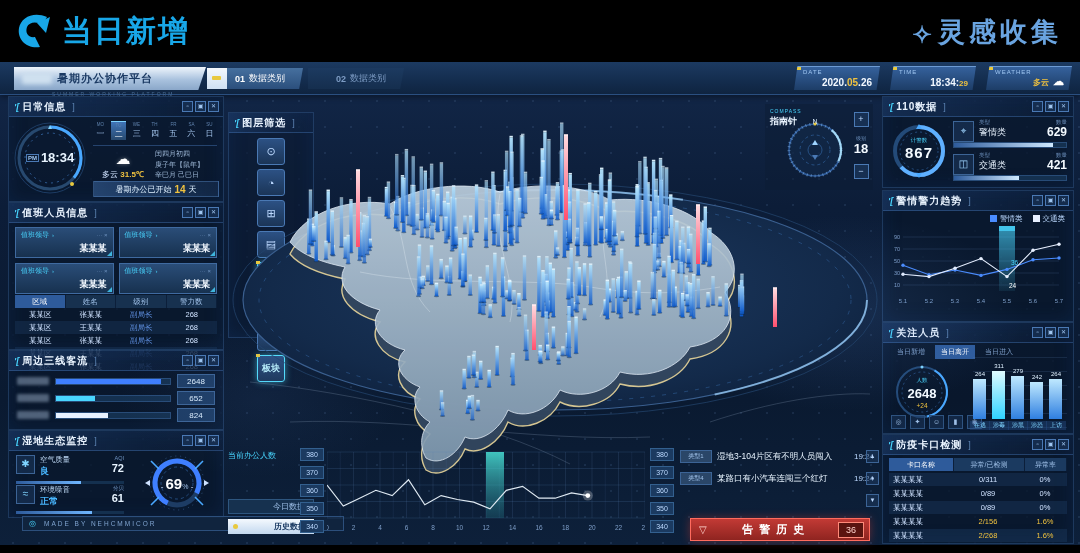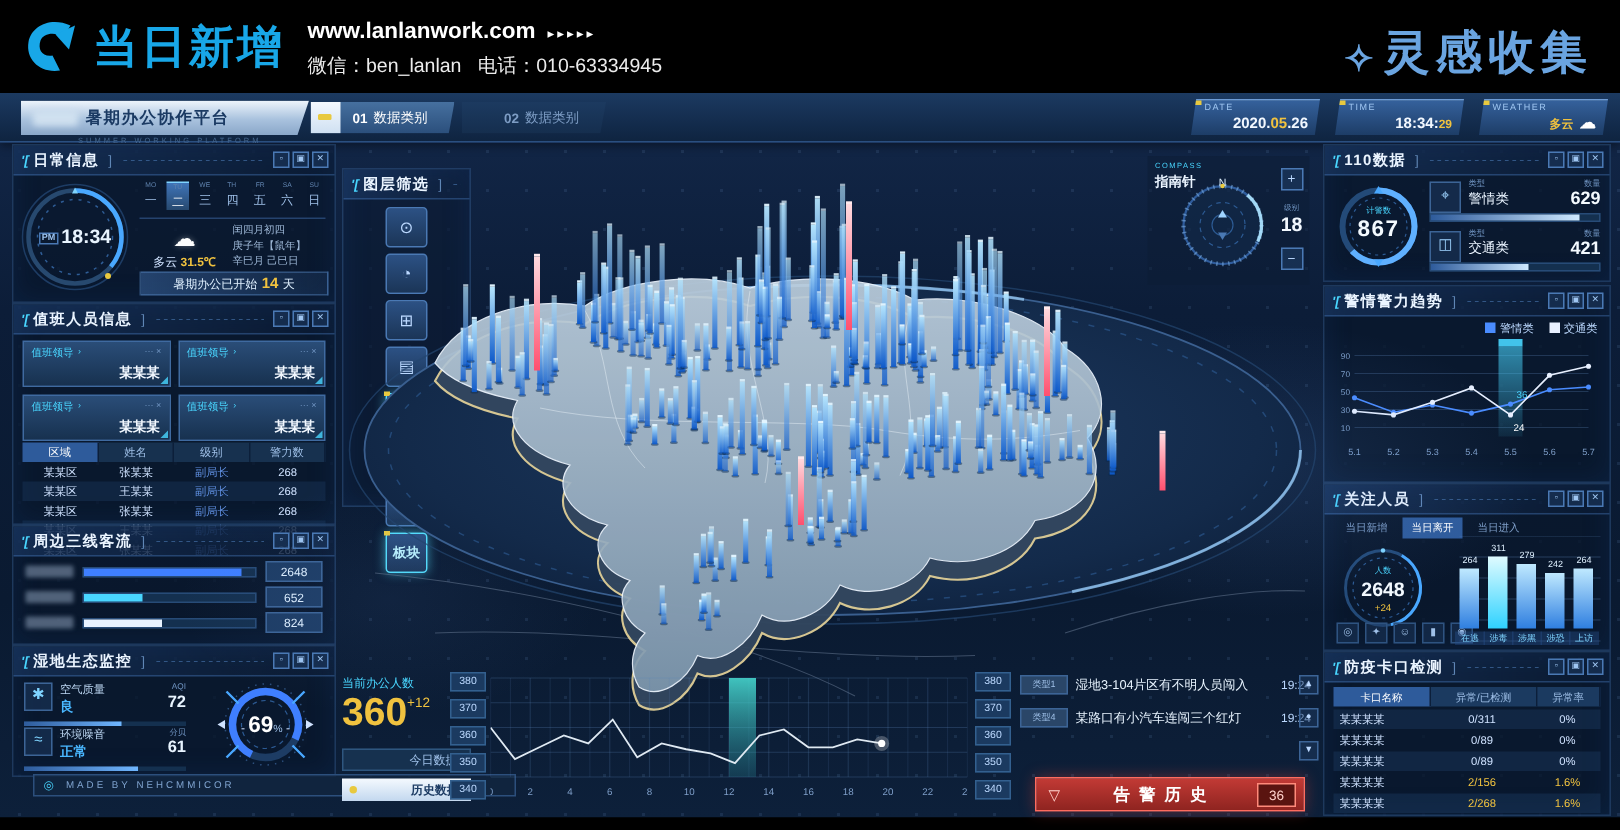--- a/index.html
+++ b/index.html
@@ -9,21 +9,21 @@
   .logoic{position:absolute;left:14px;top:10px;width:40px;height:40px;}
   .logotxt{position:absolute;left:62px;top:11px;font-size:30px;font-weight:bold;color:#18a7e8;letter-spacing:2px;}
   .contact{position:absolute;left:205px;top:9px;line-height:1.55;}
   .contact .site{font-size:15px;font-weight:bold;color:#fff;}
   .contact .arr{font-size:9px;color:#fff;letter-spacing:2px;margin-left:8px;}
   .contact .row2{font-size:13px;color:#ececec;}
   .contact .row2 b{font-weight:normal;}
   .services{position:absolute;left:458px;top:24px;font-size:13.5px;font-style:italic;color:#f2f2f2;letter-spacing:1px;}
   .collect{position:absolute;right:18px;top:14px;color:#6aa4e0;font-weight:bold;}
   .collect .ic{font-size:24px;vertical-align:-2px;margin-right:6px;}
-  .collect .tx{font-size:31px;letter-spacing:4px;}
+  .collect .tx{font-size:27px;letter-spacing:4px;}
   
   .dash{position:absolute;left:0;top:62px;width:1080px;height:483px;background:linear-gradient(180deg,#13284a 0%,#0c1d38 30%,#0a1a31 70%,#0d203a 100%);}
   .dash::before{content:"";position:absolute;inset:0;background-image:radial-gradient(rgba(110,150,200,.14) 1px,transparent 1px);background-size:26px 26px;pointer-events:none;}
   .dash::after{content:"";position:absolute;inset:0;pointer-events:none;
     background:radial-gradient(260px 140px at 78% 52%,rgba(90,140,220,.16),transparent 70%),
                radial-gradient(200px 110px at 24% 70%,rgba(80,120,190,.10),transparent 70%);}
   .blackfoot{position:absolute;left:0;top:545px;width:1080px;height:8px;background:#000;}
   
   .dhead{position:absolute;left:0;top:0;width:1080px;height:32px;background:linear-gradient(180deg,#1c3a61,#122a4a 70%,#0f2440);border-bottom:1px solid #2a4f80;box-shadow:0 2px 6px rgba(0,0,0,.4);}
   .tplate{position:absolute;left:14px;top:5px;width:192px;height:23px;background:linear-gradient(180deg,#eef5fc,#a9c2de 55%,#8aa7c9);clip-path:polygon(0 0,100% 0,96% 100%,0 100%);display:flex;align-items:center;}
@@ -211,27 +211,20 @@
 <body>
 
 <div class="stage">
 
   <header class="banner">
     <svg class="logoic" viewBox="0 0 40 40">
       <path fill="#18a7e8" d="M33 7 C20 1 7 7 5 18 C3 30 13 39 26 37 L21 27 C14 28 11 23 13 17 C15 12 23 11 28 15 Z"></path>
       <path fill="#18a7e8" d="M23 13 L36 7 L32 23 Z"></path>
     </svg>
     <div class="logotxt">当日新增</div>
-    <div class="contact">
-      <div><span class="site">www.lanlanwork.com</span><span class="arr">▸▸▸▸▸</span></div>
-      <div class="row2">
-        <b>微信：</b><span>ben_lanlan</span>
-        &nbsp;&nbsp;<b>电话：</b><span>010-63334945</span>
-      </div>
-    </div>
     <div class="collect">
       <span class="ic">✧</span><span class="tx">灵感收集</span>
     </div>
   </header>
 
   <div class="dash">
 
     <div class="dhead">
       <div class="tplate">
         <span class="tblur"></span>
@@ -1472,21 +1465,20 @@
     </section>
 
     <div class="made">
       <span class="o">◎</span>
         <span>MADE BY NEHCMMICOR</span>
     </div>
 
     <div class="strip">
       <div class="office">
         <div class="lb">当前办公人数</div>
-        <div><span class="vl">360</span><span class="dl">+12</span></div>
       </div>
       <div class="btns">
         <div class="btn today">今日数据</div>
         <div class="btn hist">历史数据</div>
       </div>
       <div class="tickcol" id="tickL" style="left:72px">
           <span>380</span>
           <span>370</span>
           <span>360</span>
           <span>350</span>

